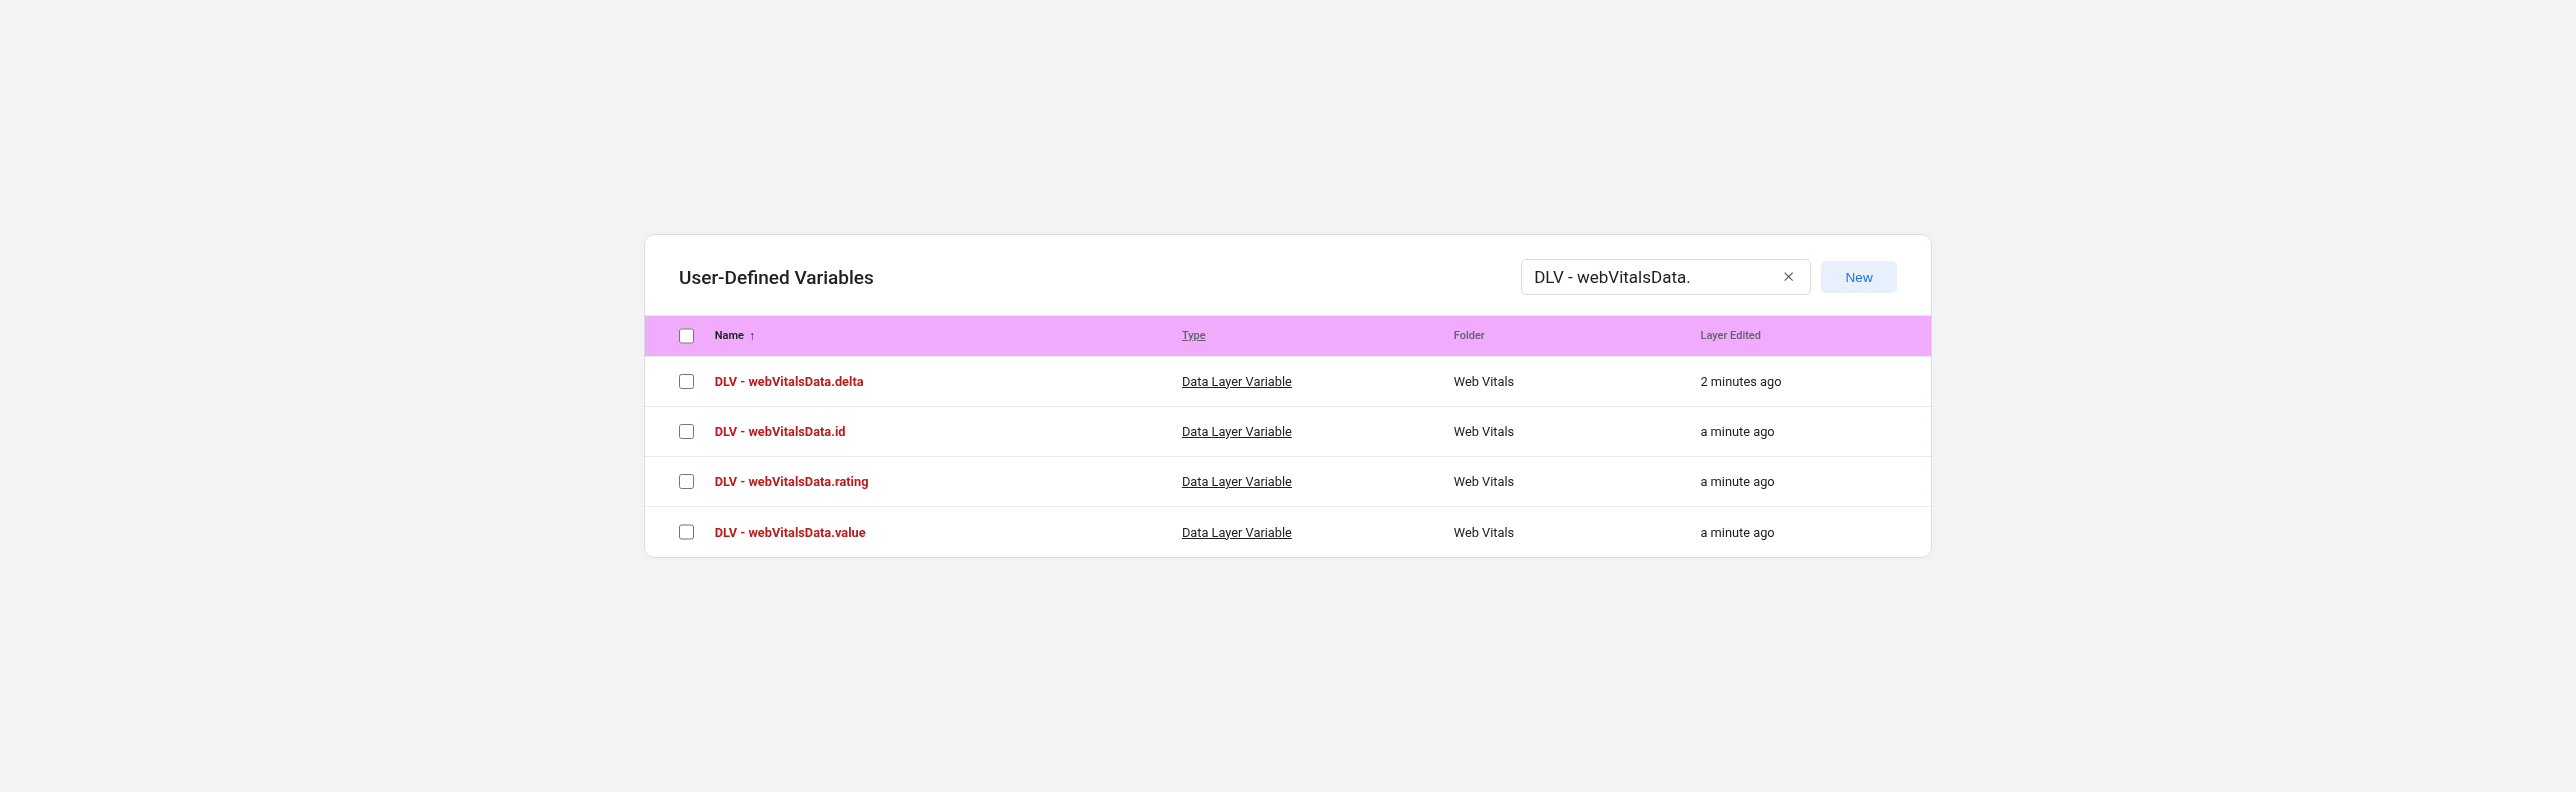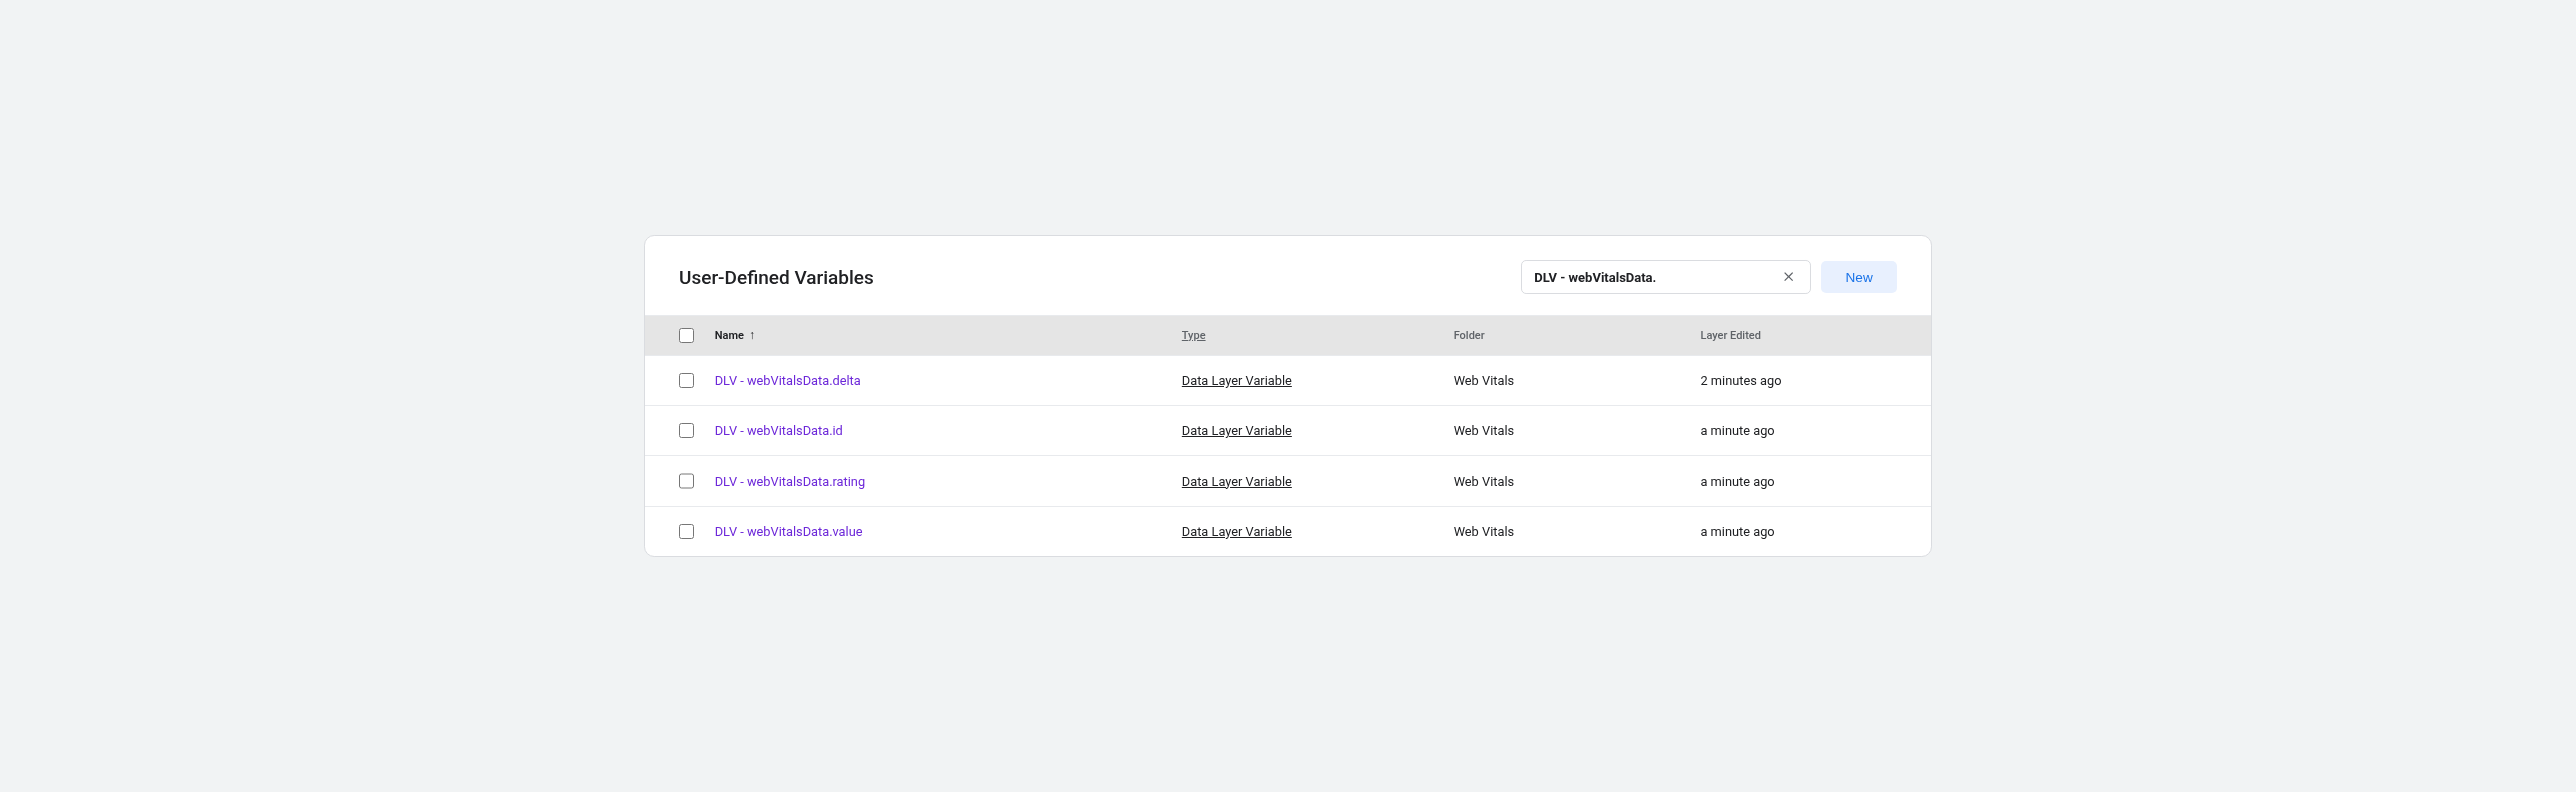--- a/index.html
+++ b/index.html
@@ -55,26 +55,25 @@
       border-radius: 5.1px;
       padding: 6.8px 12px;
       width: 290px;
       background: #fff;
       gap: 6.8px;
     }
 
     .search-box input {
       border: none;
       outline: none;
-      font-size: 13px;
+      font-size: 17px;
       color: #202124;
       background: transparent;
       flex: 1;
       font-family: inherit;
-      font-weight: bold;
     }
 
     .search-clear-btn {
       background: none;
       border: none;
       cursor: pointer;
       color: #5f6368;
       font-size: 15.3px;
       display: flex;
       align-items: center;
@@ -107,21 +106,21 @@
       border-top: 0.9px solid #e8eaed;
       border-bottom: 0.9px solid #e8eaed;
     }
 
     .table th {
       padding: 12px 17px;
       text-align: left;
       font-size: 11px;
       font-weight: 500;
       color: #5f6368;
-      background: #e5e5e5;
+      background: #f0abfc;
     }
 
     .table th.col-name {
       padding-left: 20.4px;
       width: 38%;
     }
 
     .table th.col-checkbox {
       width: 48px;
       padding-left: 34px;
@@ -178,24 +177,24 @@
       padding-left: 34px;
       padding-right: 0;
       width: 48px;
     }
 
     .table td.td-name {
       padding-left: 20.4px;
     }
 
     .variable-link {
-      color: #6d28d9;
+      color: #b91c1c;
       text-decoration: none;
       font-size: 12.8px;
-      font-weight: 400;
+      font-weight: 700;
     }
 
     .td-type {
       color: #202124;
       font-size: 12.8px;
       text-decoration: underline;
     }
 
     .td-folder {
       color: #202124;

